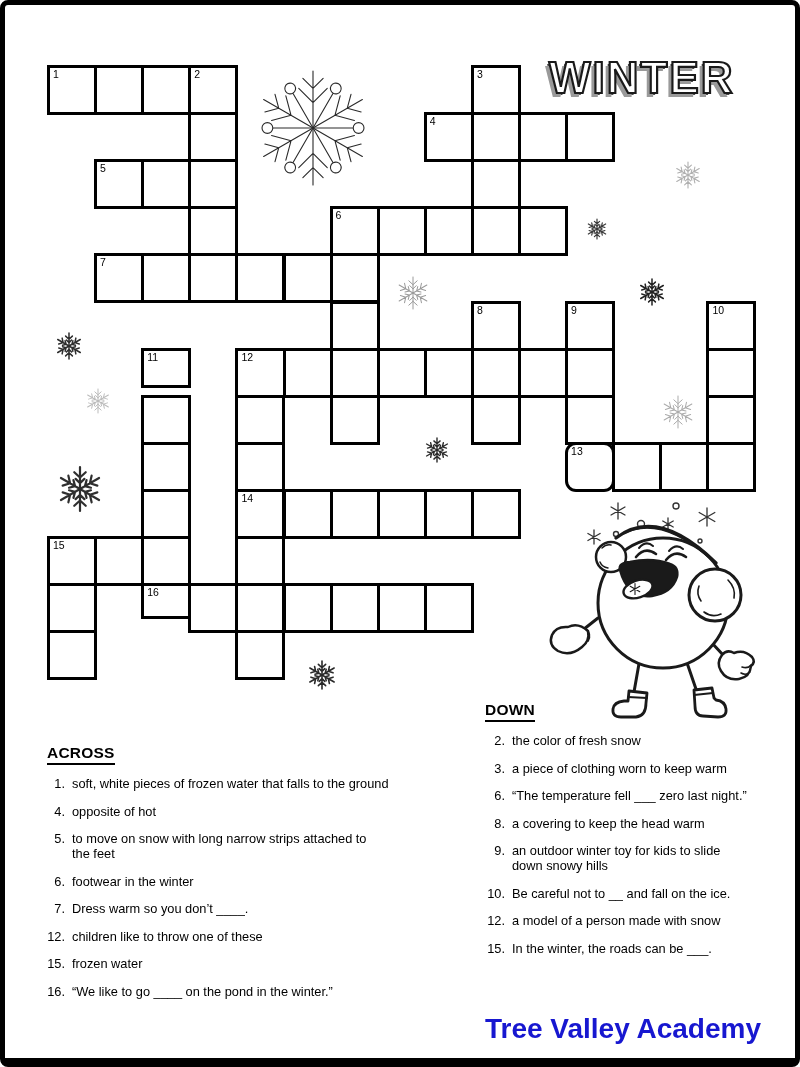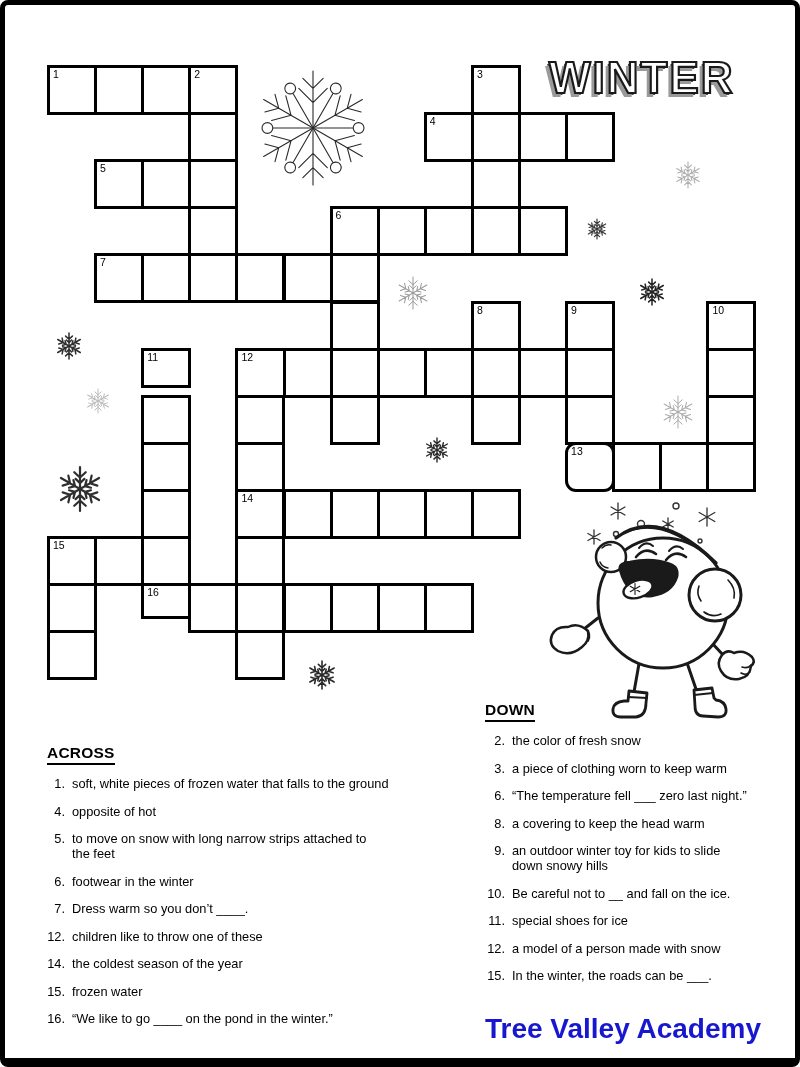--- a/index.html
+++ b/index.html
@@ -280,24 +280,20 @@
         </div>
         <div class="clue">
           <span class="num">7.</span>
           <span class="txt">Dress warm so you don’t ____.</span>
         </div>
         <div class="clue">
           <span class="num">12.</span>
           <span class="txt">children like to throw one of these</span>
         </div>
         <div class="clue">
-          <span class="num">14.</span>
-          <span class="txt">the coldest season of the year</span>
-        </div>
-        <div class="clue">
           <span class="num">15.</span>
           <span class="txt">frozen water</span>
         </div>
         <div class="clue">
           <span class="num">16.</span>
           <span class="txt">“We like to go ____ on the pond in the winter.”</span>
         </div>
       </div>
   </section>
 
@@ -323,24 +319,20 @@
         <div class="clue">
           <span class="num">9.</span>
           <span class="txt">an outdoor winter toy for kids to slide
 down snowy hills</span>
         </div>
         <div class="clue">
           <span class="num">10.</span>
           <span class="txt">Be careful not to __ and fall on the ice.</span>
         </div>
         <div class="clue">
-          <span class="num">11.</span>
-          <span class="txt">special shoes for ice</span>
-        </div>
-        <div class="clue">
           <span class="num">12.</span>
           <span class="txt">a model of a person made with snow</span>
         </div>
         <div class="clue">
           <span class="num">15.</span>
           <span class="txt">In the winter, the roads can be ___.</span>
         </div>
       </div>
   </section>
 

